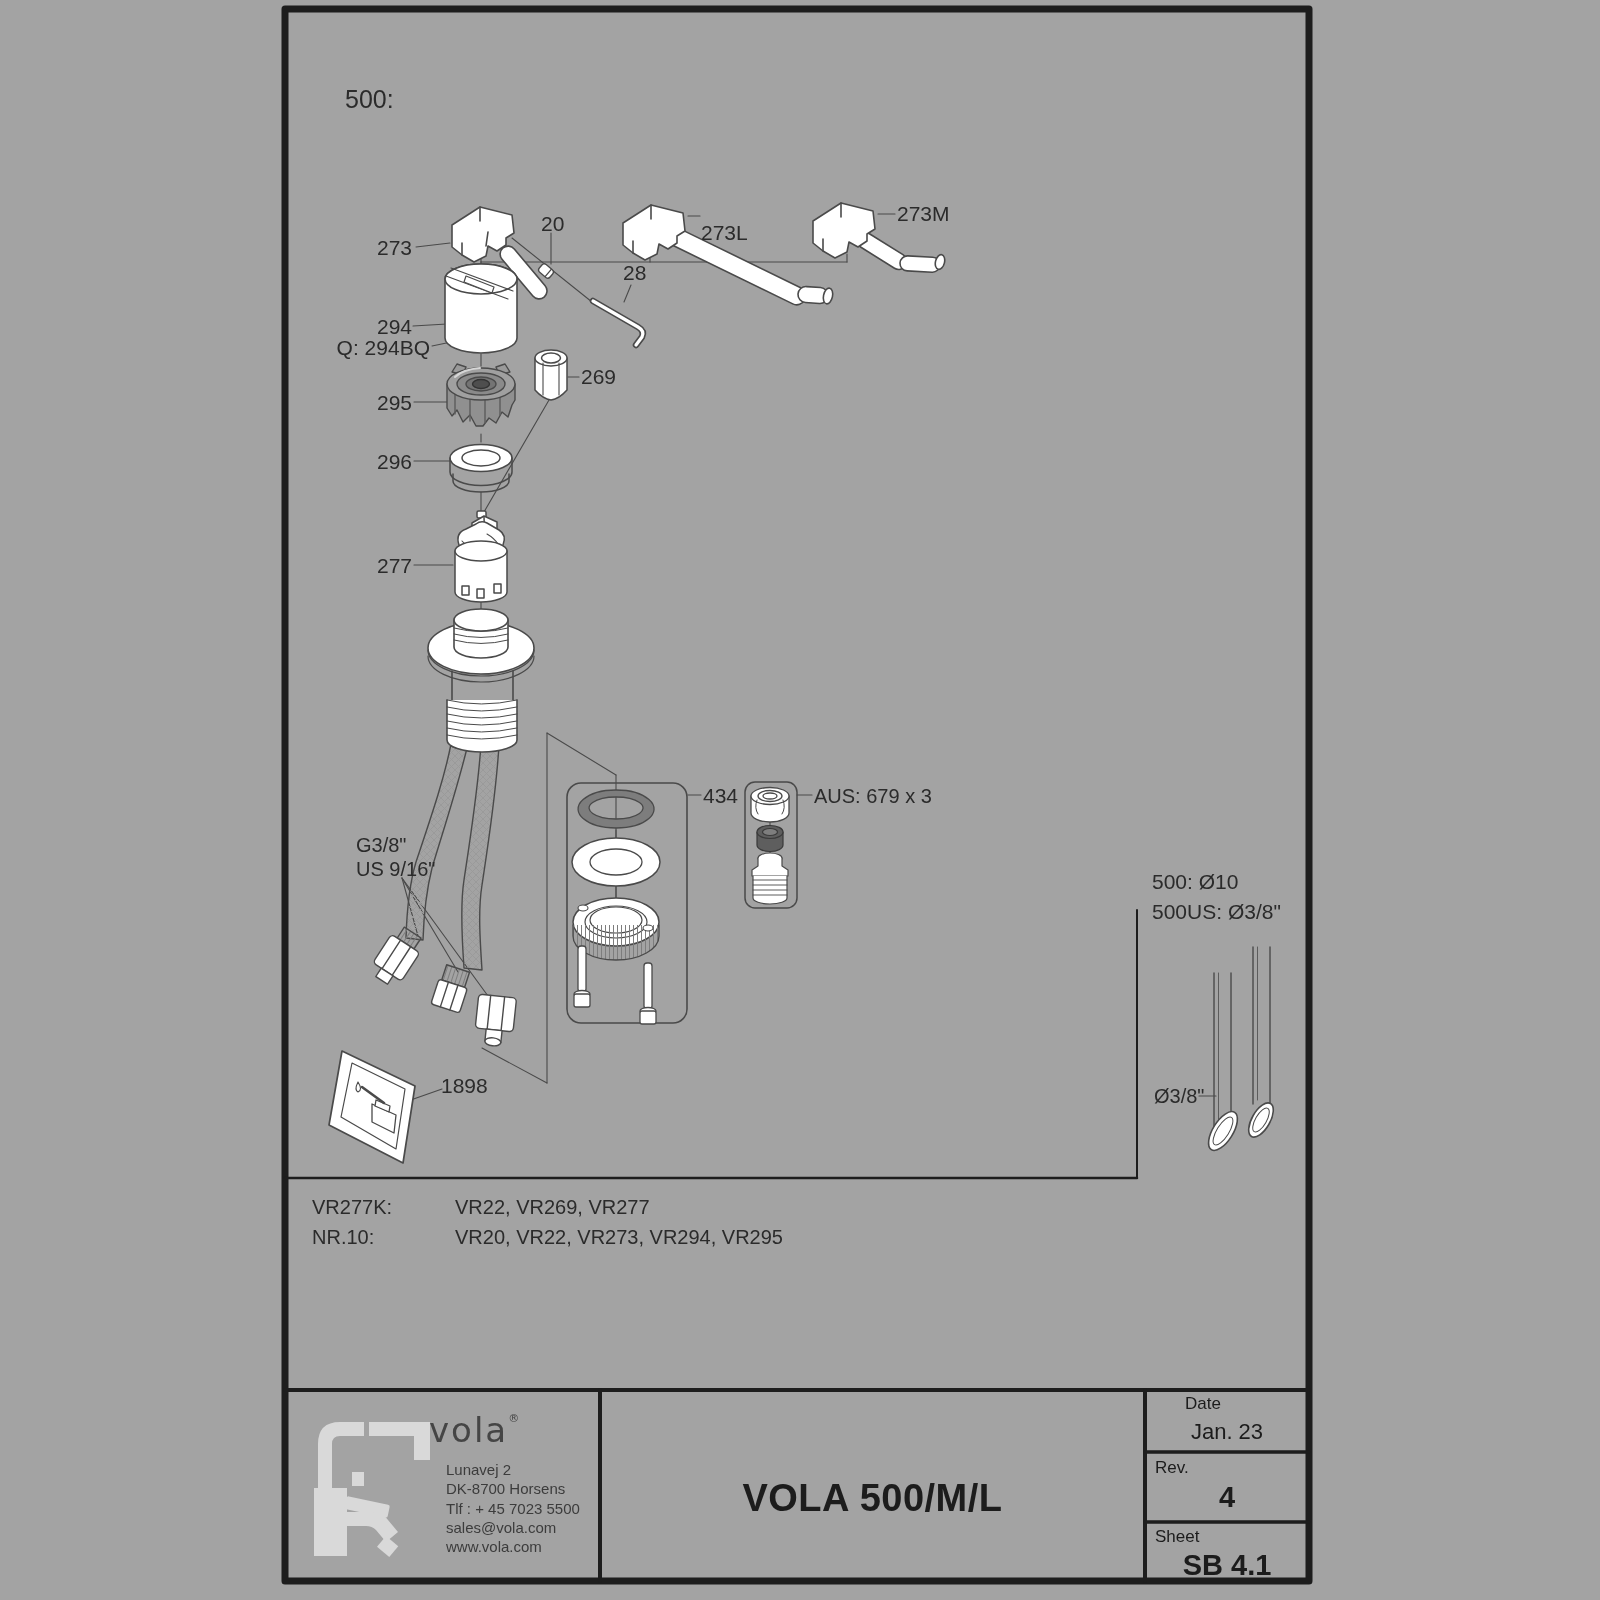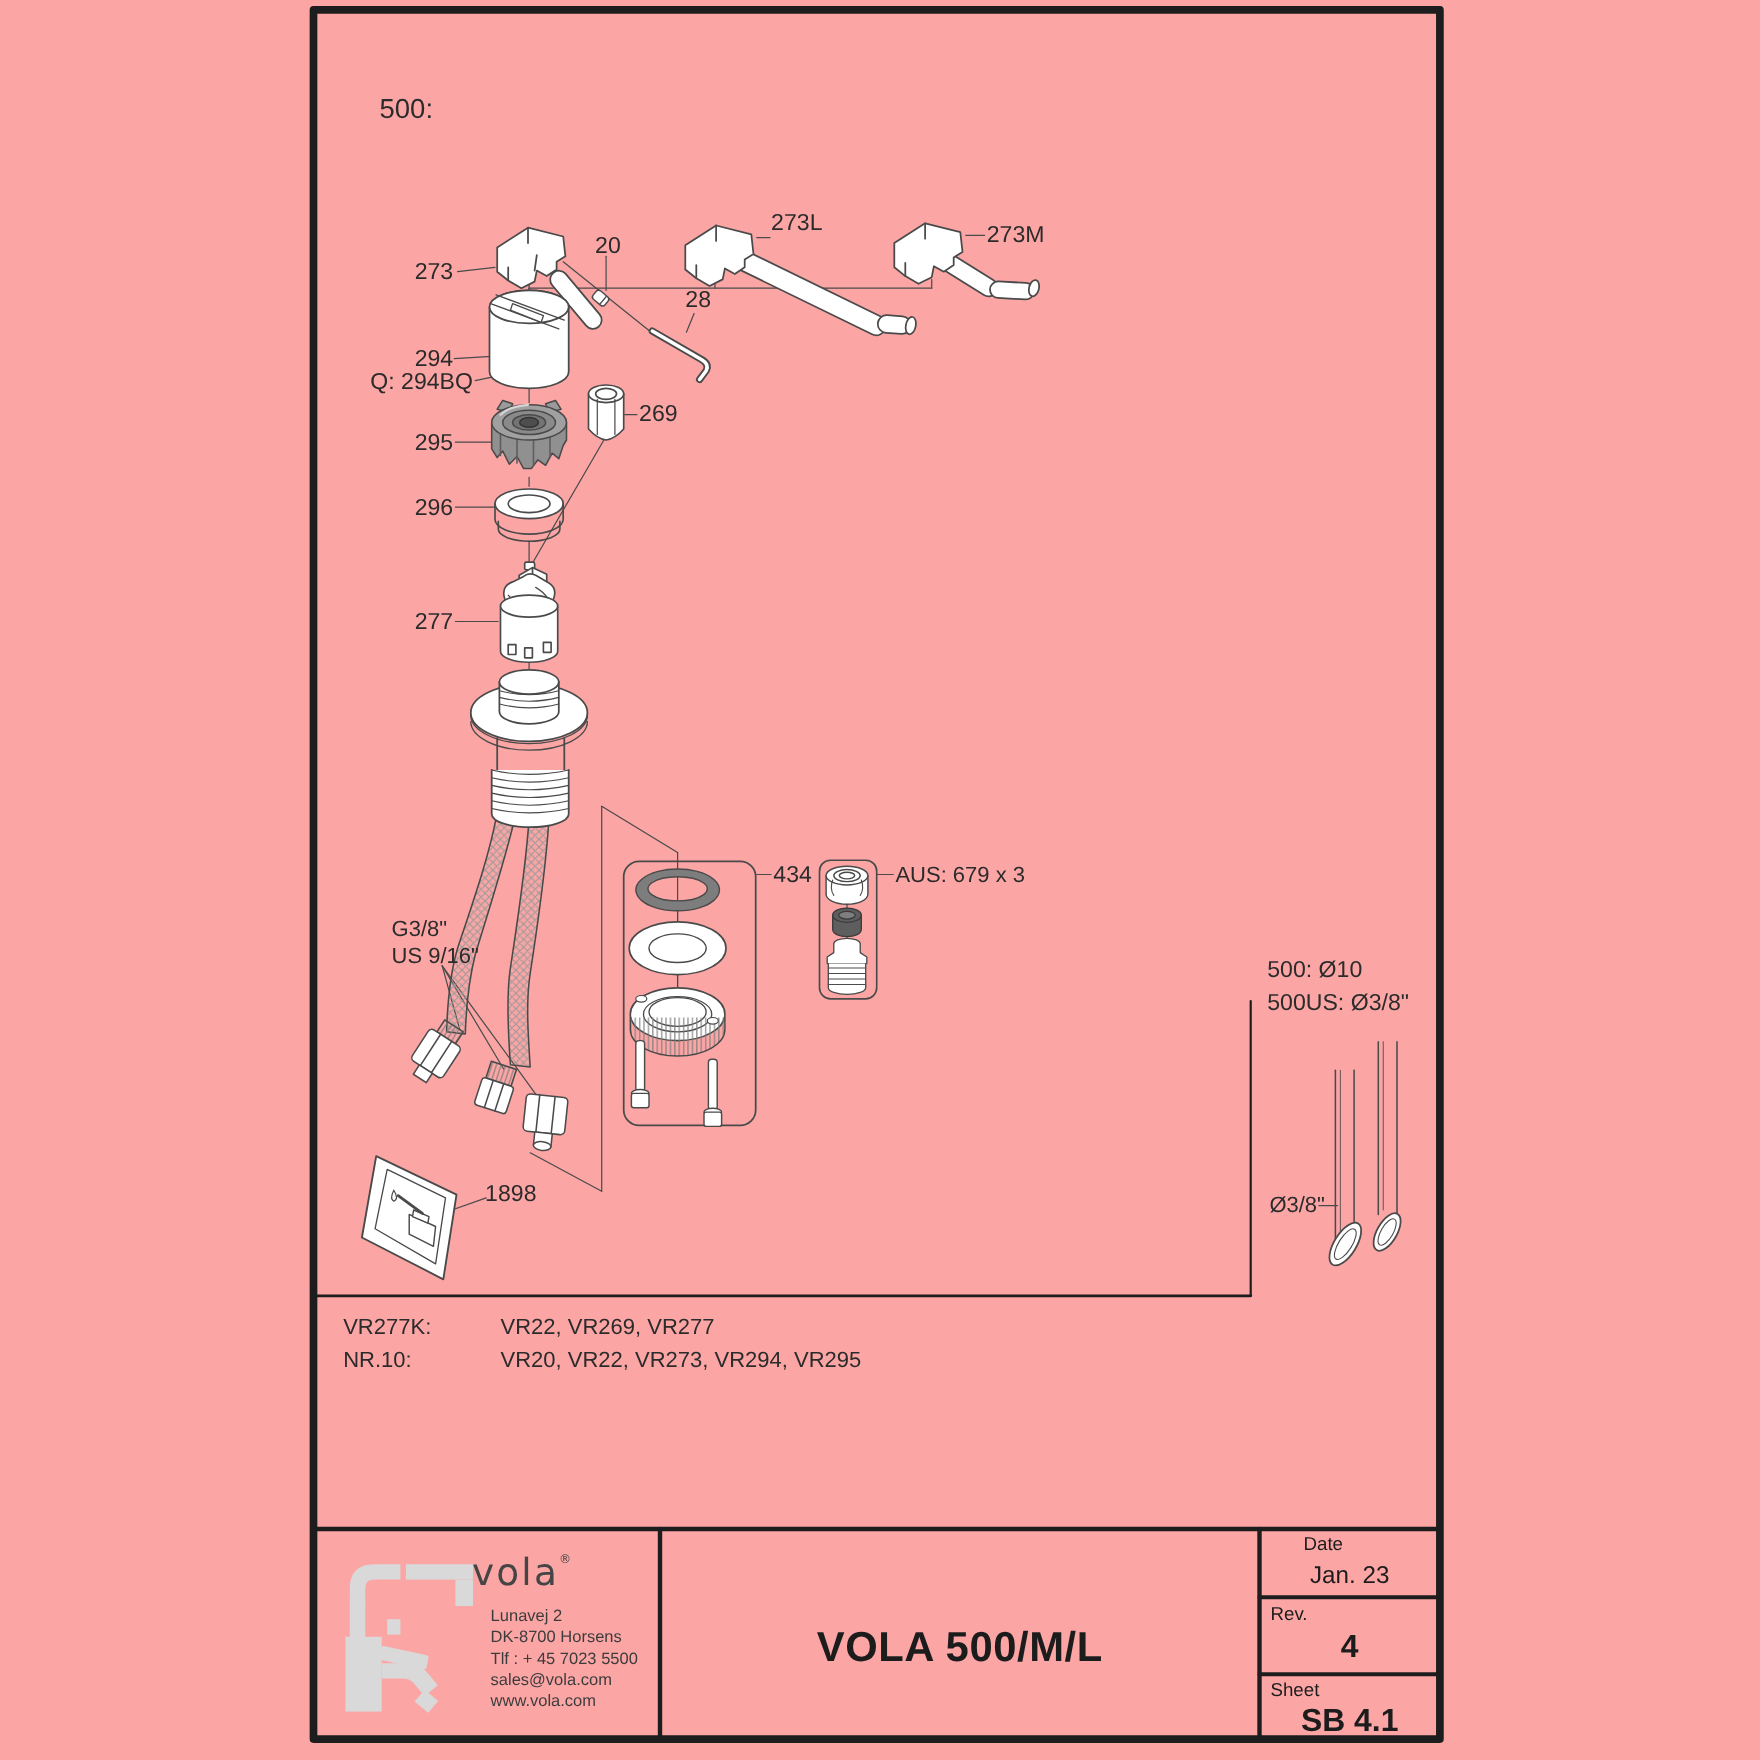--- a/index.html
+++ b/index.html
@@ -1,16 +1,16 @@
 <!DOCTYPE html>
 <html><head>
 <meta charset="utf-8">
 <style>
   html,body{margin:0;padding:0;background:#fff;}
-  .page{position:relative;width:1600px;height:1600px;background:#fca5a5;
+  .page{position:relative;width:1600px;height:1600px;background:#a3a3a3;
         font-family:"Liberation Sans", sans-serif;color:#2b2b2b;overflow:hidden;}
   .art{position:absolute;left:0;top:0;width:1600px;height:1600px;}
   .lbl{position:absolute;font-size:21px;white-space:nowrap;color:#2b2b2b;}
   .lbl.r{text-align:right;}
   .fs25{font-size:25px;}
   .fs20{font-size:20px;}
   .kits{position:absolute;left:312px;top:1192px;font-size:20px;}
   .kits .krow{display:grid;grid-template-columns:143px auto;line-height:30px;}
   .tb-logo{position:absolute;left:429px;top:1410px;font-family:"DejaVu Sans",sans-serif;
            font-size:34px;letter-spacing:2px;color:#454545;}
@@ -307,21 +307,21 @@
     <g transform="translate(386,1536) rotate(40)">
           <rect x="0" y="0" width="16" height="14"></rect>
         </g>
   </g>
 </svg>
 
 <div class="lbl fs25" style="left:345px;top:85px;">500:</div>
 
 <div class="lbl r" style="left:342px;top:236px;width:70px;">273</div>
 <div class="lbl" style="left:541px;top:212px;">20</div>
-<div class="lbl" style="left:701px;top:191px;text-align:right;">273L</div>
+<div class="lbl" style="left:701px;top:221px;text-align:right;">273L</div>
 <div class="lbl" style="left:897px;top:202px;">273M</div>
 <div class="lbl" style="left:623px;top:261px;">28</div>
 <div class="lbl r" style="left:342px;top:315px;width:70px;">294</div>
 <div class="lbl r" style="left:318px;top:336px;width:112px;">Q: 294BQ</div>
 <div class="lbl" style="left:581px;top:365px;">269</div>
 <div class="lbl r" style="left:342px;top:391px;width:70px;">295</div>
 <div class="lbl r" style="left:342px;top:450px;width:70px;">296</div>
 <div class="lbl r" style="left:342px;top:554px;width:70px;">277</div>
 <div class="lbl fs20" style="left:356px;top:834px;">G3/8"</div>
 <div class="lbl fs20" style="left:356px;top:858px;">US 9/16"</div>

